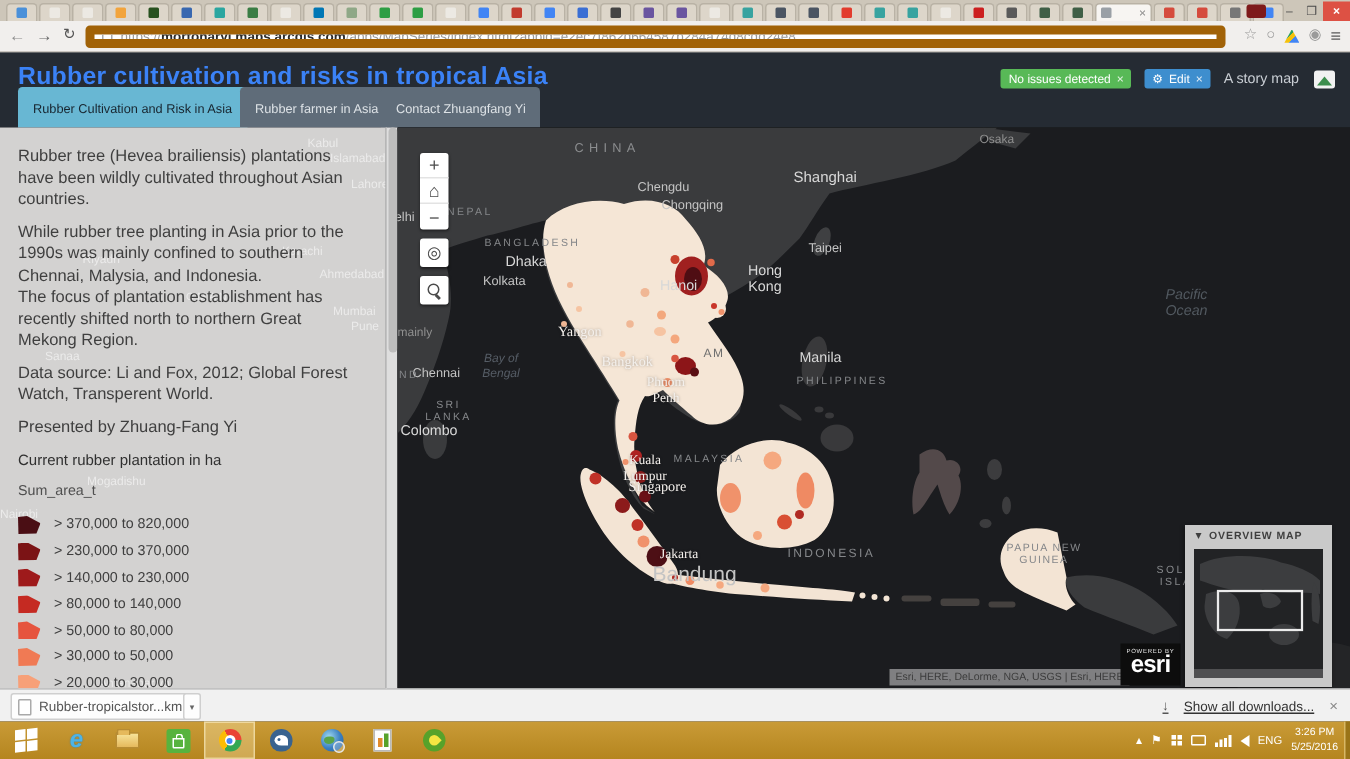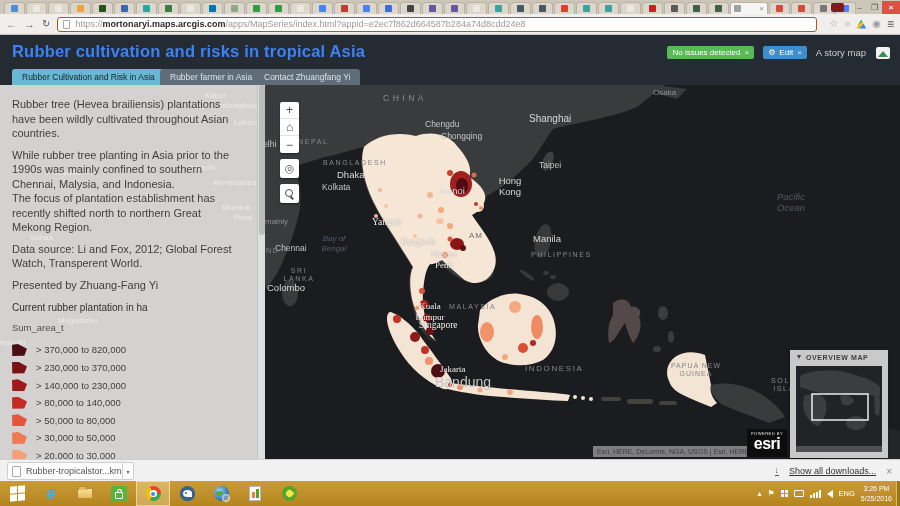--- a/index.html
+++ b/index.html
@@ -15,39 +15,39 @@
   .btab.active .tclose { font-size:8px; color:#8a8a8a; line-height:1; }
   .winbtns { position:absolute; right:0; top:0; height:14px; display:flex; align-items:center; }
   .profile-badge { width:13px; height:9px; background:#7e1a1a; border-radius:2px; margin-right:8px; }
   .wbtn { width:15px; height:13px; display:flex; align-items:center; justify-content:center; font-size:8px; color:#4a4a4a; }
   .wbtn.close { background:#dd5144; color:#fff; width:18px; font-weight:bold; }
 
   .urlbar { position:absolute; left:0; top:14px; width:900px; height:21px; background:#f1efed; border-bottom:1px solid #c9c5bf; display:flex; align-items:center; padding:0 6px; }
   .navbtn { font-size:11px; color:#8e8e8e; margin-right:7px; line-height:1; }
   .navbtn.fwd { color:#6b6b6b; }
   .navbtn.reload { color:#555; font-size:10px; }
-  .urlfield { flex:1; height:15px; background:#fff; border:1px solid #a16207; border-radius:3px; display:flex; align-items:center; padding:0 5px; margin-right:6px; overflow:hidden; }
+  .urlfield { flex:1; height:15px; background:#fff; border:6px solid #a16207; border-radius:3px; display:flex; align-items:center; padding:0 5px; margin-right:6px; overflow:hidden; }
   .pageico { width:7px; height:9px; border:1px solid #a9a9a9; border-radius:1px; margin-right:5px; flex:0 0 auto; }
   .urltext { font-size:9px; color:#9a9a9a; white-space:nowrap; }
   .urltext b { color:#2b2b2b; font-weight:bold; }
   .uico { font-size:10px; color:#9a9a9a; margin-left:6px; line-height:1; }
   .uico.drive { width:10px; height:9px; background:linear-gradient(135deg,#2da160 40%,#f4c20d 40% 60%,#4285f4 60%); clip-path:polygon(50% 0,100% 100%,0 100%); }
   .uico.menu { color:#5a5a5a; font-size:12px; }
 
   
   .appheader { position:absolute; left:0; top:35px; width:900px; height:50px; background:#252b33; }
   .apptitle { position:absolute; left:12px; top:7px; font-size:16.5px; font-weight:bold; color:#3b82f6; letter-spacing:.2px; }
   .hbadges { position:absolute; right:10px; top:11px; display:flex; align-items:center; }
   .badge { font-size:8px; color:#fff; border-radius:2px; padding:2px 5px; margin-right:9px; display:flex; align-items:center; gap:4px; }
   .badge .bx { opacity:.85; font-size:8px; }
   .storymap-txt { font-size:9.5px; color:#c9ced4; margin-right:10px; }
   .imgico { width:14px; height:12px; background:#f2f2f2; border-radius:2px; position:relative; }
   .imgico:before { content:""; position:absolute; left:2px; bottom:2px; border-left:5px solid transparent; border-right:5px solid transparent; border-bottom:6px solid #3d8e4e; }
   .storytabs { position:absolute; left:0; bottom:0; width:100%; height:17px; }
-  .stab { position:absolute; bottom:0; height:16px; border-radius:3px 3px 0 0; font-size:8.5px; display:flex; align-items:center; justify-content:center; color:#dde2e6; background:#5f6c79; padding:0 10px; }
+  .stab { position:absolute; bottom:0; height:27px; border-radius:3px 3px 0 0; font-size:8.5px; display:flex; align-items:center; justify-content:center; color:#dde2e6; background:#5f6c79; padding:0 10px; }
   .stab.active { background:#68b7d3; color:#17242e; }
 
   
   .content { position:absolute; left:0; top:85px; width:900px; height:374px; }
 
   .sidebar { position:absolute; left:0; top:0; width:257px; height:374px; background:#d3d2d1; overflow:hidden; }
   .ghost { position:absolute; font-size:8px; color:rgba(255,255,255,.55); white-space:nowrap; }
   .ghost.caps { letter-spacing:2px; font-size:7px; }
   .sidepad { position:absolute; left:12px; top:12px; width:228px; }
   .sidepad p { font-size:11px; line-height:1.32; color:#3f3f3f; margin-bottom:7px; }

